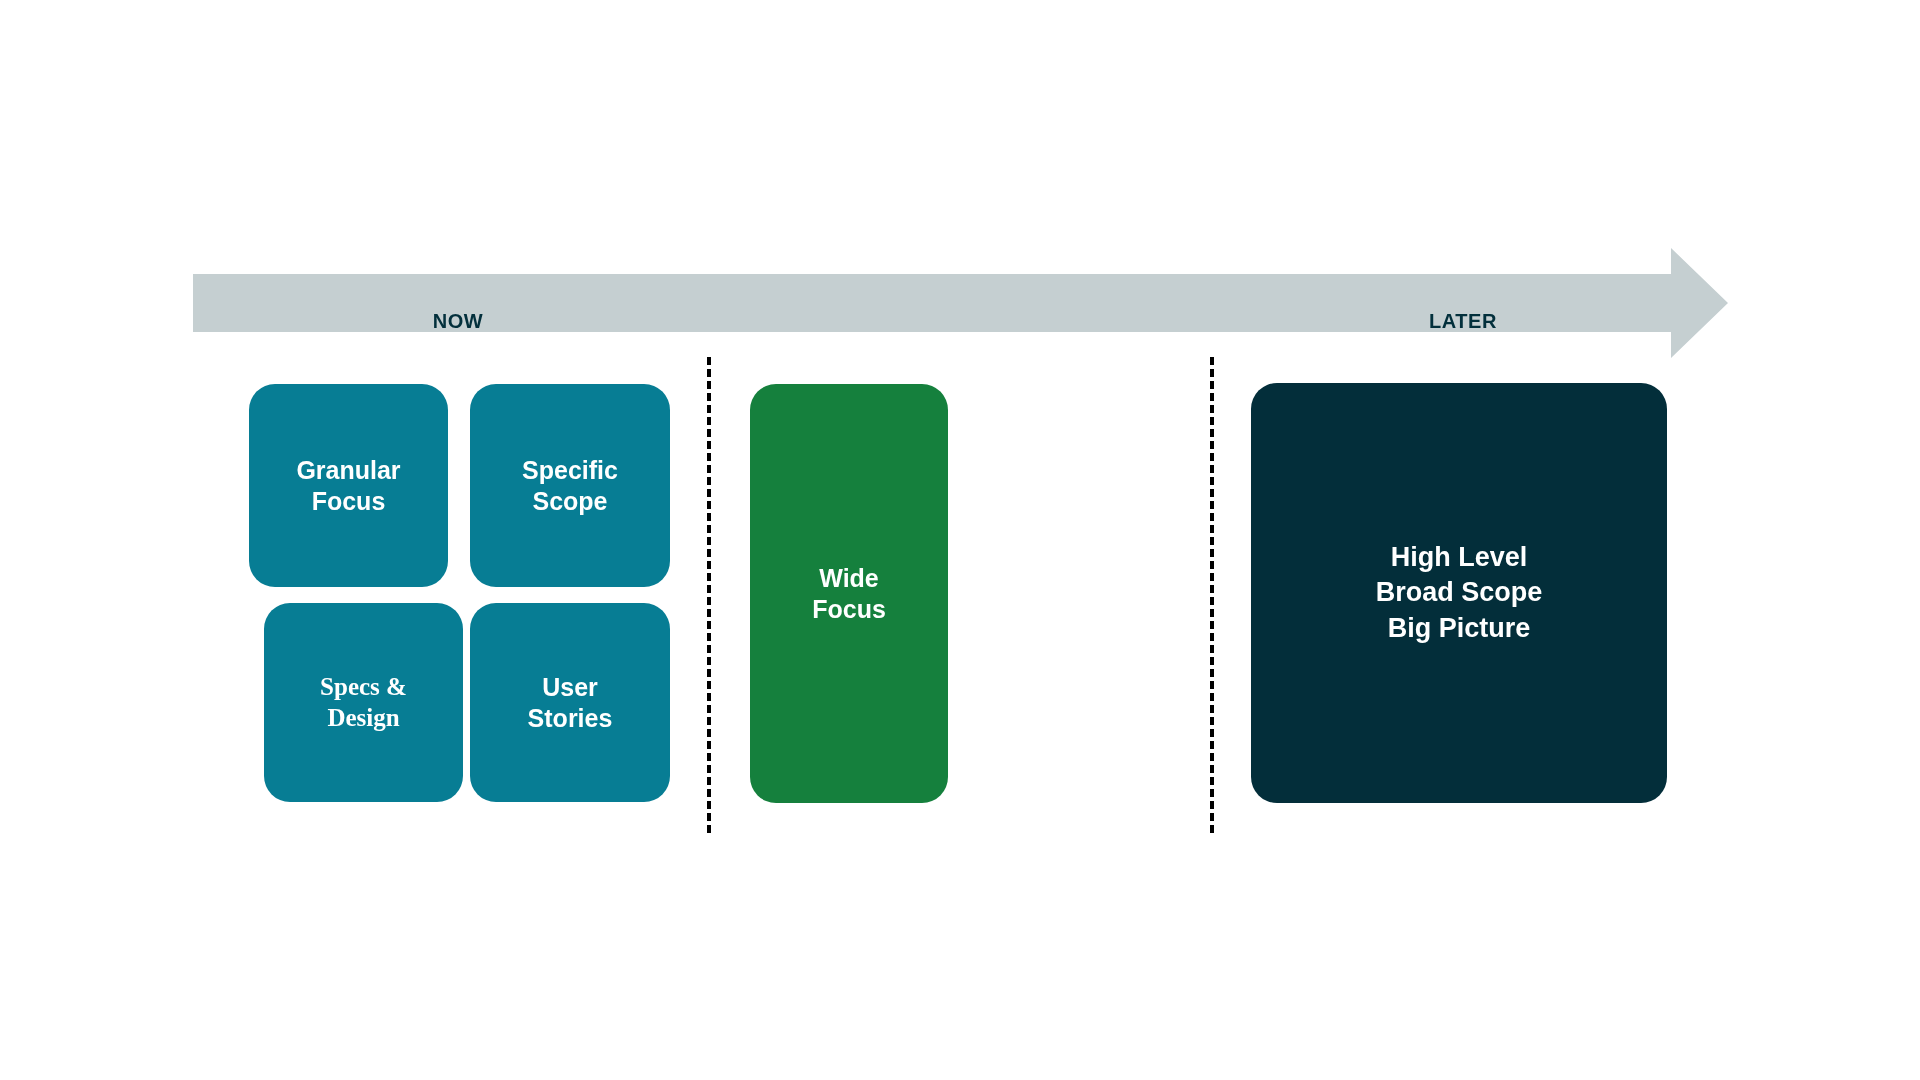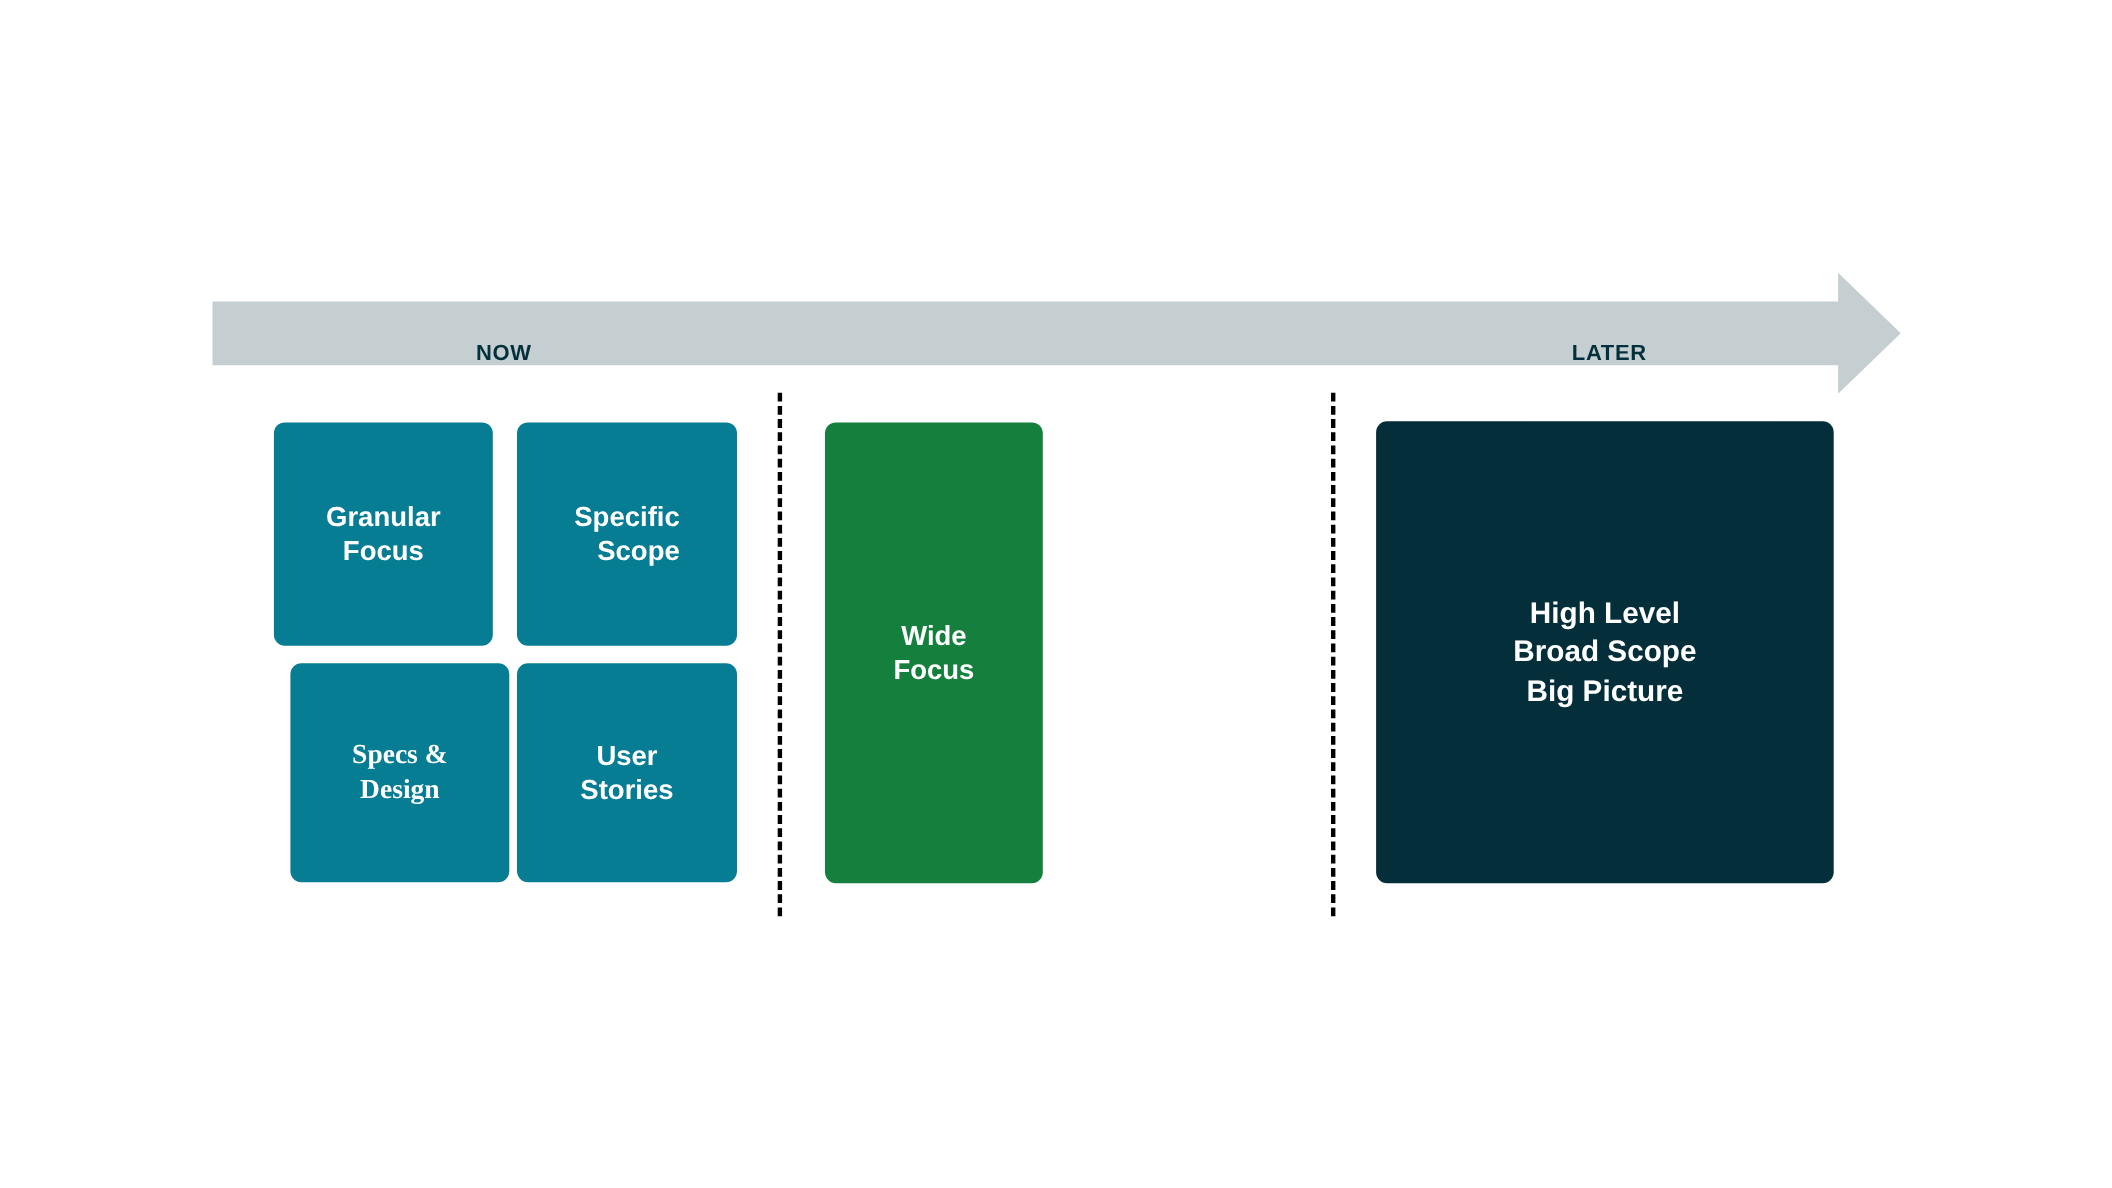--- a/index.html
+++ b/index.html
@@ -57,37 +57,37 @@
     width: 0;
     height: 476px;
     border-left: 4px dashed #000000;
   }
   .divider.d1 { left: 707px; }
   .divider.d2 { left: 1210px; }
 
   
   .card {
     position: absolute;
-    border-radius: 10px;
+    border-radius: 26px;
     display: flex;
     align-items: center;
     justify-content: center;
     text-align: center;
     color: #ffffff;
     font-weight: 700;
     font-size: 25px;
     line-height: 1.22;
     box-sizing: border-box;
     white-space: pre-line;
   }
 
   
   .card.teal { background: #077D94; }
   .card.now-1 { left: 249px; top: 384px; width: 199px; height: 203px; }
-  .card.now-2 { left: 470px; top: 384px; width: 200px; height: 203px; text-align: right; }
+  .card.now-2 { left: 470px; top: 384px; width: 200px; height: 203px; }
   .card.now-3 { left: 264px; top: 603px; width: 199px; height: 199px; font-family: Liberation Serif, serif; }
   .card.now-4 { left: 470px; top: 603px; width: 200px; height: 199px; }
 
   
   .card.orange { background: #15803d; }
   .card.next-1 { left: 750px; top: 384px; width: 198px; height: 419px; }
   .card.next-2 { left: 971px; top: 384px; width: 199px; height: 419px; }
 
   
   .card.navy { background: #032E3A; }

